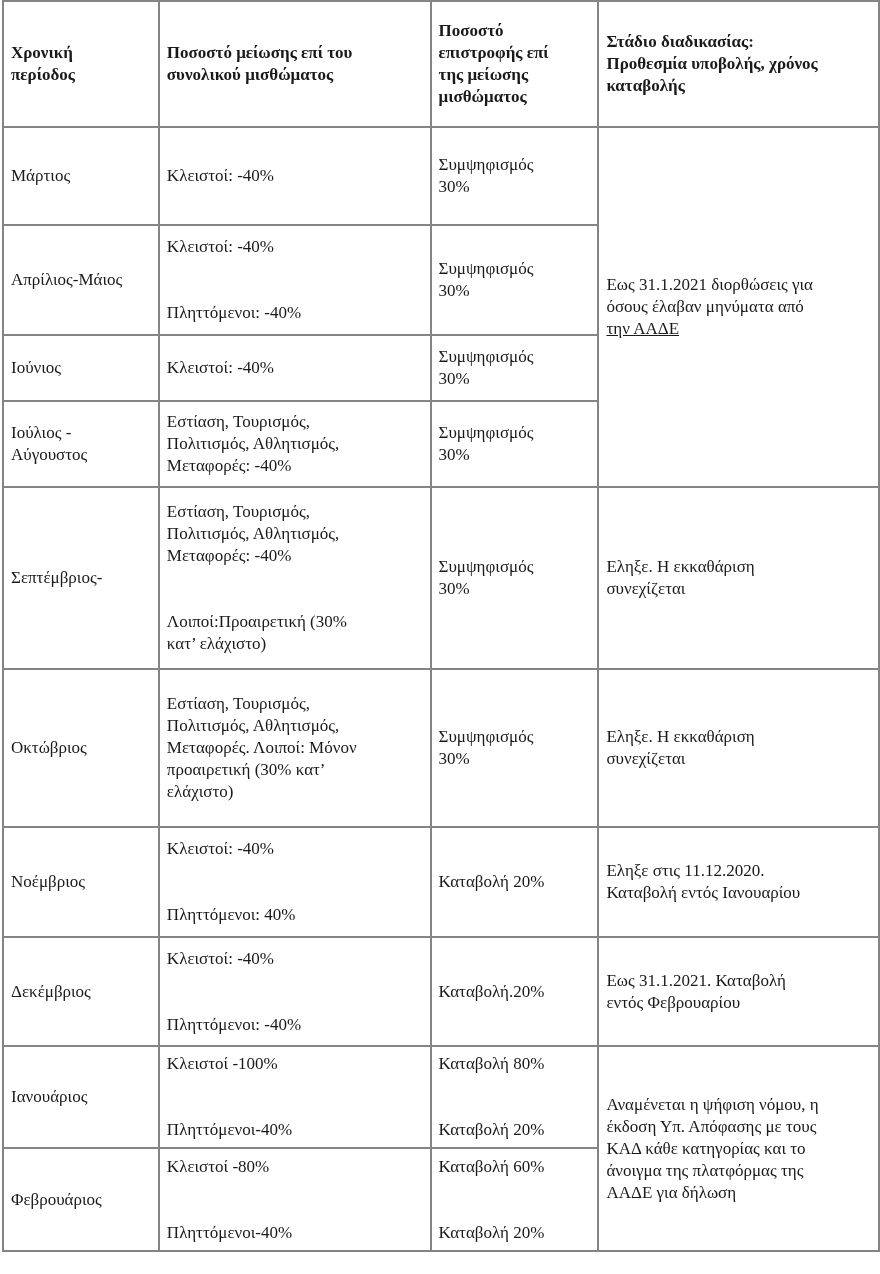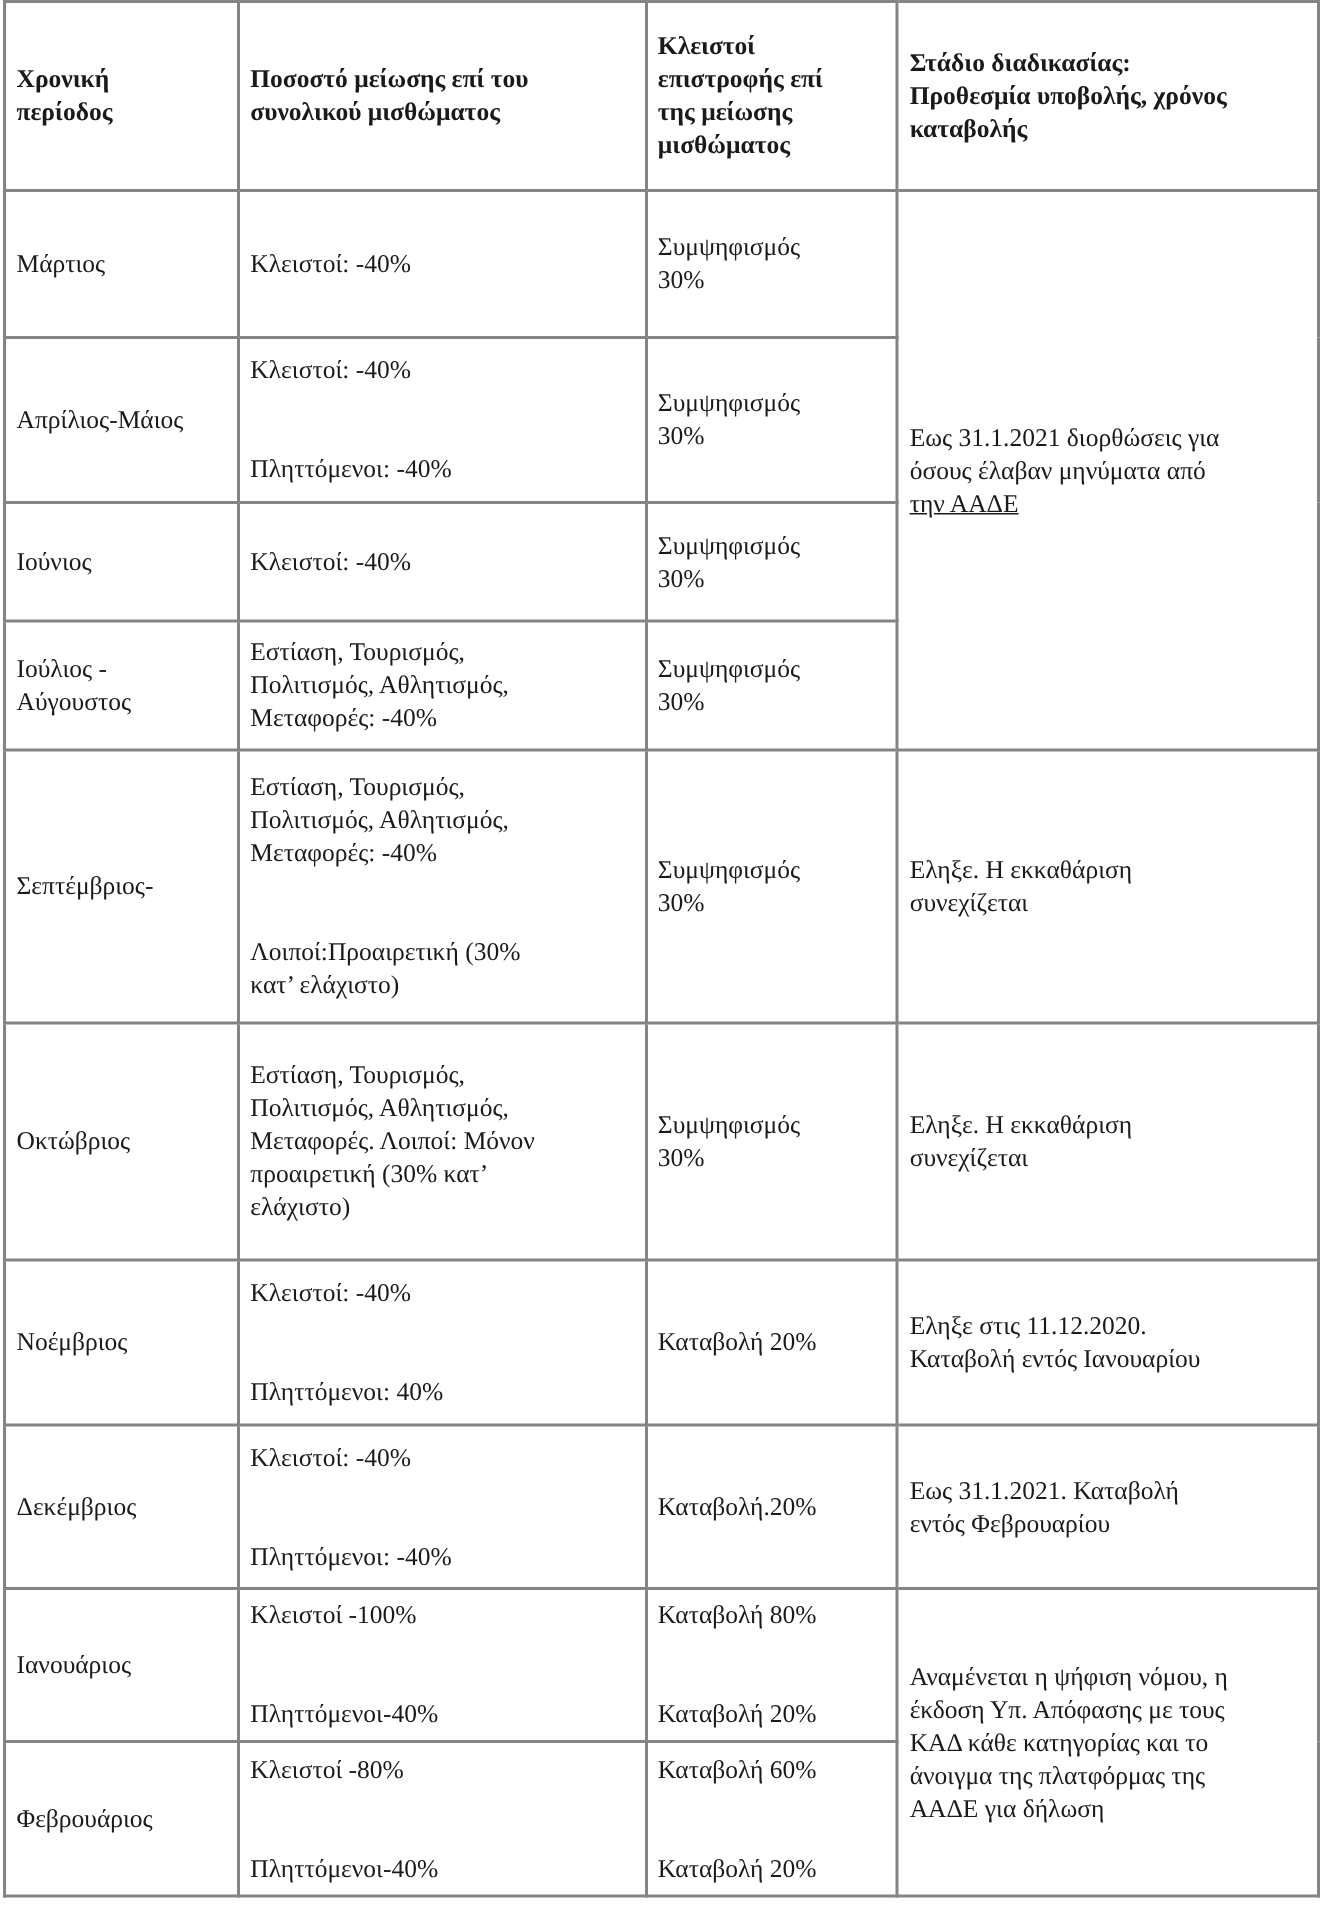--- a/index.html
+++ b/index.html
@@ -31,21 +31,21 @@
   }
   table.doc-table th {
     font-weight: bold;
   }
   .u { text-decoration: underline; font-family: Liberation Serif, serif; }
 
   
   tr.h-head { height: 126px; }
   tr.h-r0  { height: 98px; }
   tr.h-r1  { height: 110px; }
-  tr.h-r2  { height: 79px; margin-top: 12px; }
+  tr.h-r2  { height: 66px; margin-top: 12px; }
   tr.h-r3  { height: 86px; border-radius: 28px; }
   tr.h-r4  { height: 182px; }
   tr.h-r5  { height: 158px; }
   tr.h-r6  { height: 110px; }
   tr.h-r7  { height: 109px; }
   tr.h-r8  { height: 102px; }
   tr.h-r9  { height: 103px; }
 </style>
 </head>
 <body>
@@ -57,21 +57,21 @@
     <col style="width:168px">
     <col style="width:281px">
   </colgroup>
 
   <tbody>
       <tr class="h-head">
     <th>Χρονική
 περίοδος</th>
     <th>Ποσοστό μείωσης επί του
 συνολικού μισθώματος</th>
-    <th>Κλειστοί
+    <th>Ποσοστό
 επιστροφής επί
 της μείωσης
 μισθώματος</th>
     <th>Στάδιο διαδικασίας:
 Προθεσμία υποβολής, χρόνος
 καταβολής</th>
   </tr>
 
   <tr class="h-r0">
     <td>Μάρτιος</td>

